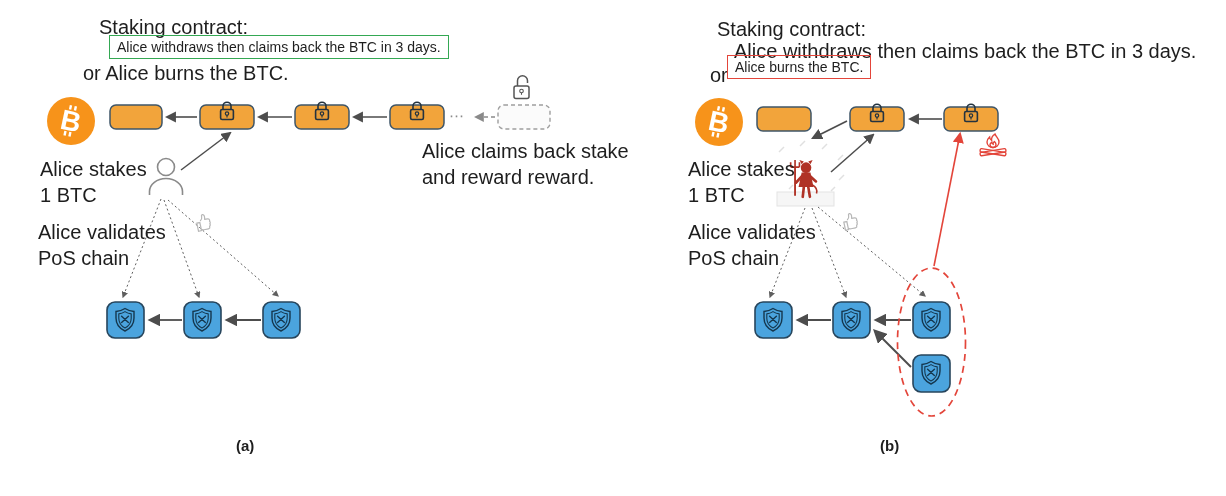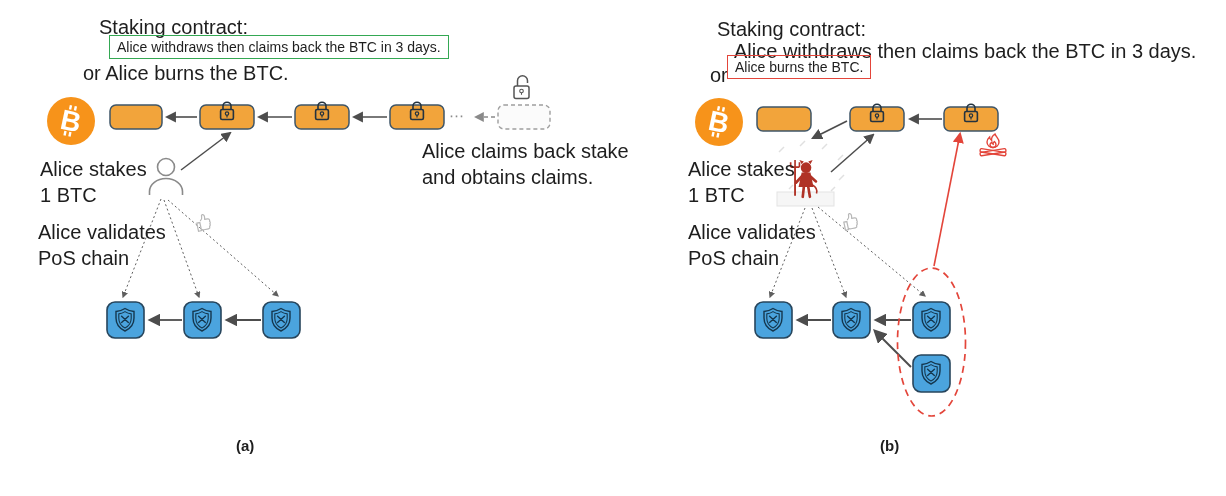--- a/index.html
+++ b/index.html
@@ -181,21 +181,21 @@
 <div class="box gb" style="left:109px;top:35px">
   <span>Alice withdraws then claims back the BTC in 3 days.</span>
 </div>
 <div class="t" style="left:83px;top:61px">
   <span>or</span>
   <span>Alice burns the BTC.</span>
 </div>
 <div class="t grayt" style="left:449px;top:106px">⋯</div>
 <div class="t c" style="left:422px;top:139px;width:200px">
   <div>Alice claims back stake</div>
-  <div>and obtains claims.</div>
+  <div>and reward reward.</div>
 </div>
 <div class="t c" style="left:40px;top:157px;width:104px">
   <div>Alice stakes</div>
   <div>1 BTC</div>
 </div>
 <div class="t c" style="left:38px;top:220px;width:125px">
   <div>Alice validates</div>
   <div>PoS chain</div>
 </div>
 <div class="t c lbl" style="left:236px;top:436px;width:100px">(a)</div>

